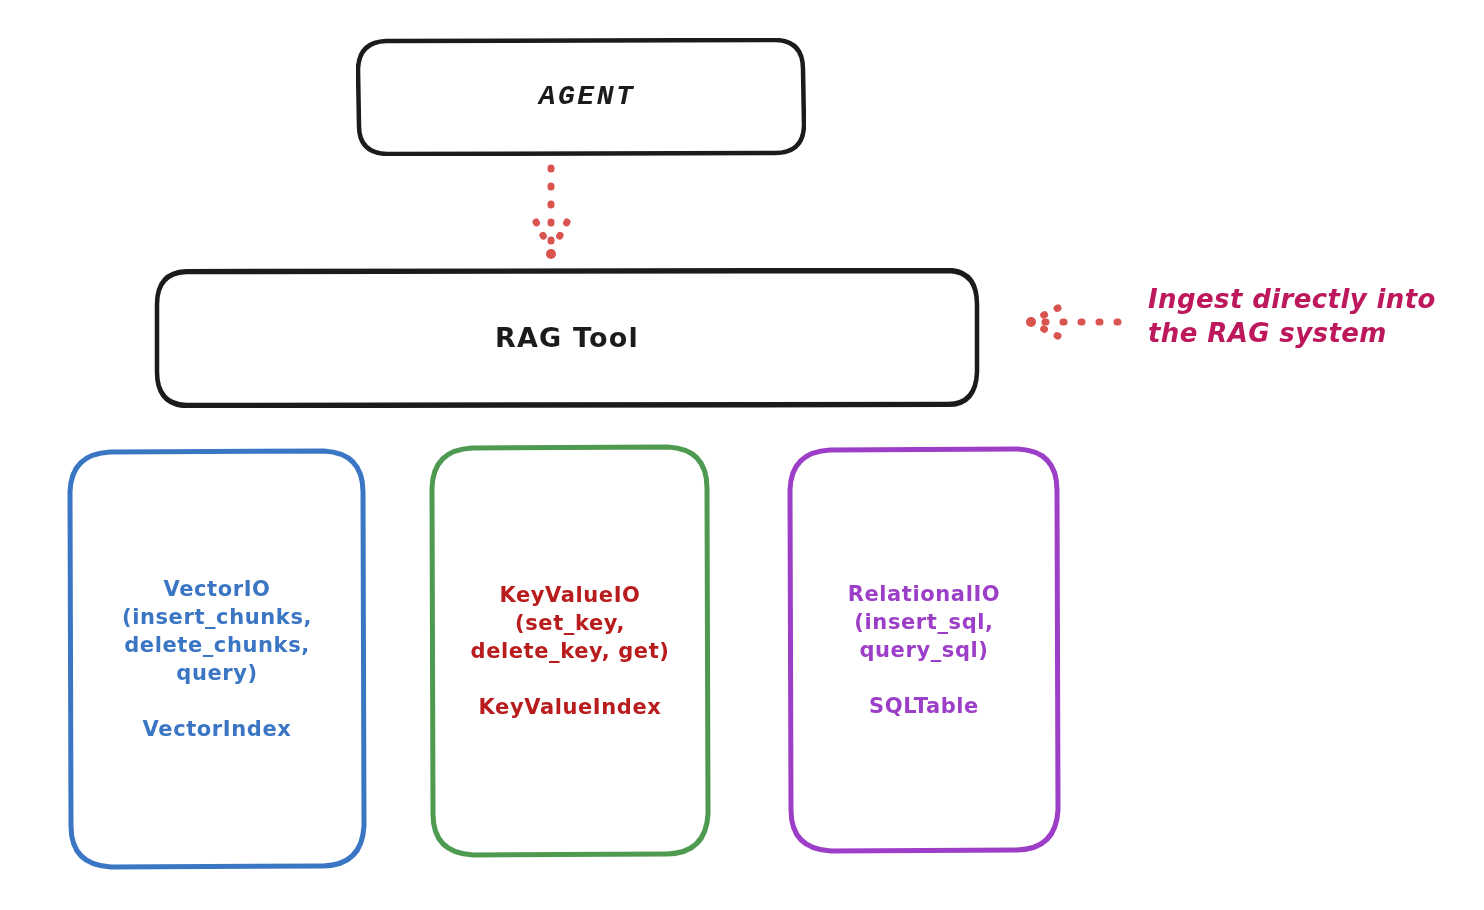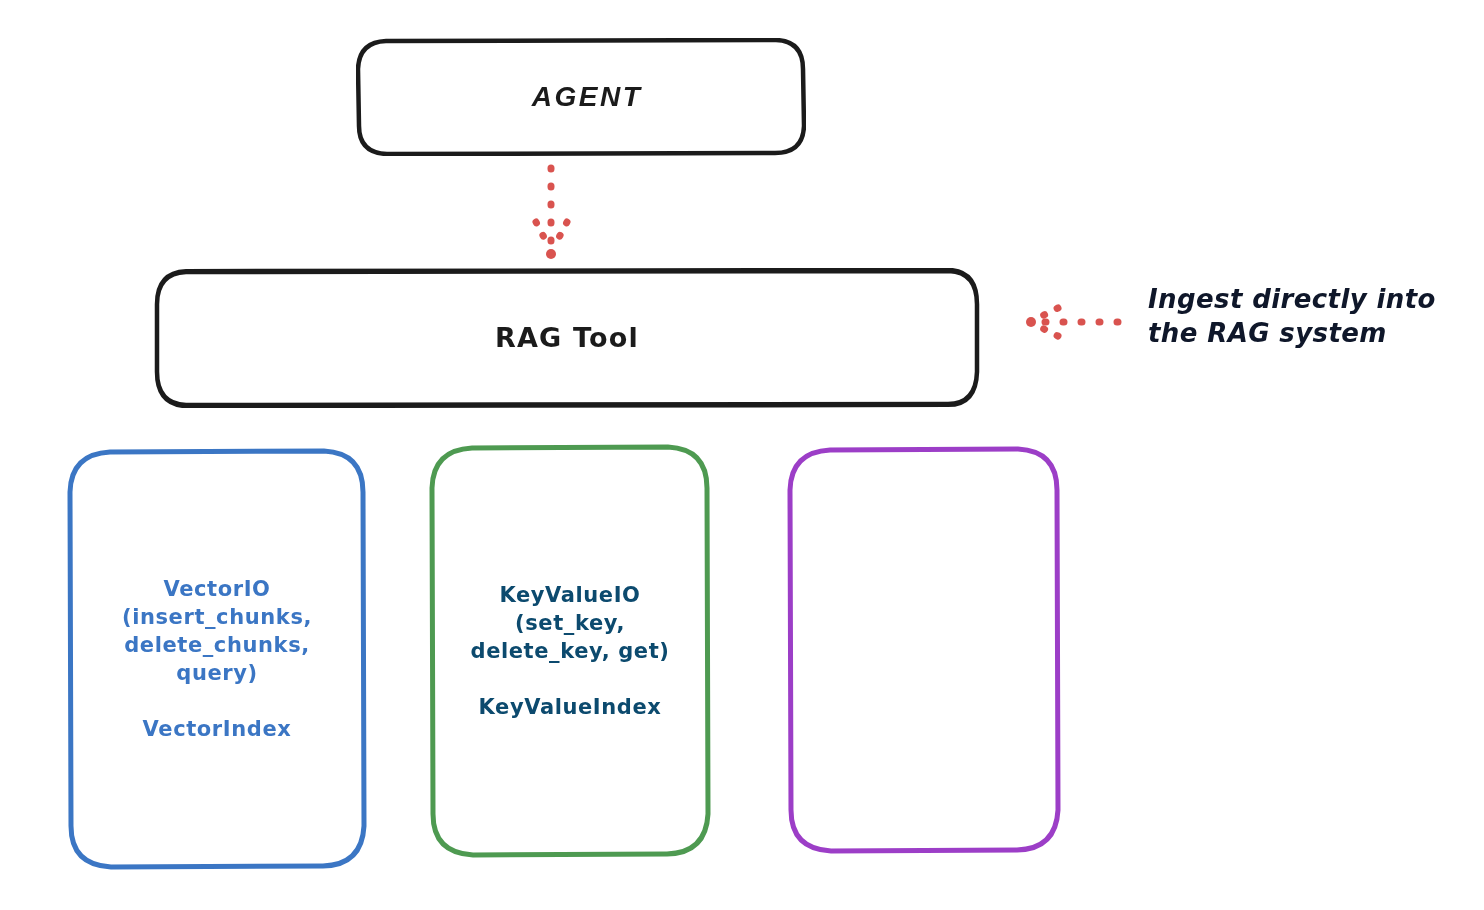--- a/index.html
+++ b/index.html
@@ -37,21 +37,21 @@
   .node .node-label {
     position: relative;
     z-index: 2;
     line-height: 1.28;
     white-space: pre-line;
     letter-spacing: 0.6px;
   }
 
   
   #agent-box .node-label {
-    font-family: Liberation Sans, sans-serif;
+    font-family: Liberation Mono, monospace;
     font-style: italic;
     font-weight: 700;
     font-size: 28px;
     color: #1b1b1b;
     letter-spacing: 2.5px;
     margin-left: 12px;
   }
   #rag-tool-box .node-label {
     font-family: "DejaVu Sans", sans-serif;
     font-weight: 600;
@@ -61,27 +61,27 @@
   }
 
   
   .provider .node-label {
     font-family: "DejaVu Sans", sans-serif;
     font-weight: 600;
     font-size: 21px;
     line-height: 1.34;
   }
   #vector-io-box .node-label  { color: #3b76c4; }
-  #key-value-io-box .node-label { color: #0c4a6e; }
+  #key-value-io-box .node-label { color: #b91c1c; }
   #relational-io-box .node-label { color: #9c3ec7; }
 
   
   #ingest-annotation {
     position: absolute;
-    color: #0f172a;
+    color: #be185d;
     font-family: "DejaVu Sans", sans-serif;
     font-style: italic;
     font-weight: 600;
     font-size: 26px;
     line-height: 1.32;
     white-space: pre-line;
     text-align: left;
     letter-spacing: 0.4px;
   }
 
@@ -132,20 +132,25 @@
 (set_key,
 delete_key, get)
 
 KeyValueIndex</span>
   </div>
 
   <div class="node provider" id="relational-io-box" style="left:786px; top:446px; width:276px; height:408px;">
     <svg class="node-svg" viewBox="0 0 276 408" preserveAspectRatio="none">
       <path d="M 44 4 L 232 3 Q 271 5 271 44 L 272 364 Q 270 403 231 404 L 45 405 Q 5 403 5 364 L 4 44 Q 5 6 44 4 Z" fill="#ffffff" stroke="#9c3ec7" stroke-width="5" stroke-linecap="round" stroke-linejoin="round"></path>
     </svg>
+    <span class="node-label">RelationalIO
+(insert_sql,
+query_sql)
+
+SQLTable</span>
   </div>
 
   <svg class="arrow-layer" viewBox="0 0 1484 910">
 
     <g>
       <line x1="551" y1="168" x2="551" y2="248" stroke="#d9534f" stroke-width="7" stroke-linecap="round" stroke-dasharray="1 17"></line>
       <line x1="536" y1="222" x2="549" y2="247" stroke="#d9534f" stroke-width="7" stroke-linecap="round" stroke-dasharray="1 14"></line>
       <line x1="567" y1="222" x2="554" y2="247" stroke="#d9534f" stroke-width="7" stroke-linecap="round" stroke-dasharray="1 14"></line>
       <circle cx="551" cy="254" r="5" fill="#d9534f"></circle>
     </g>

